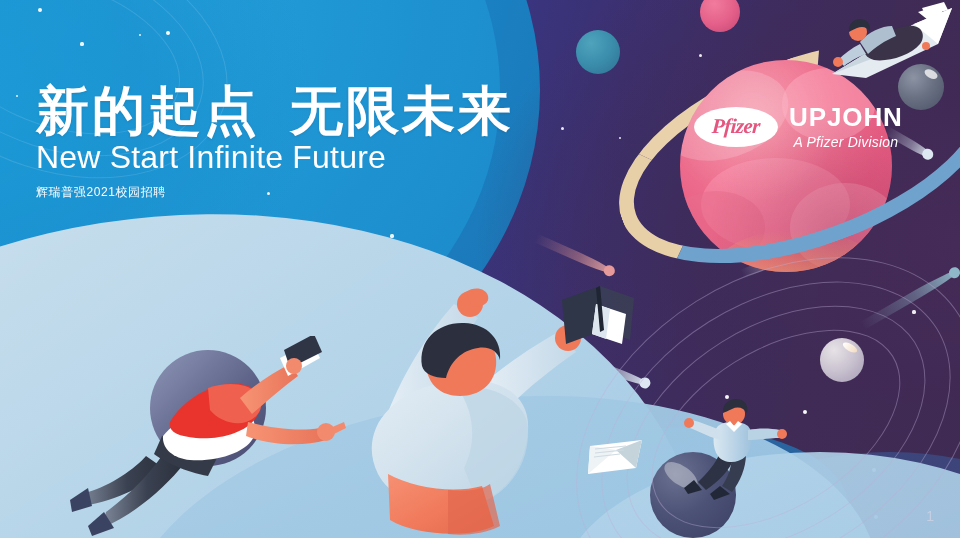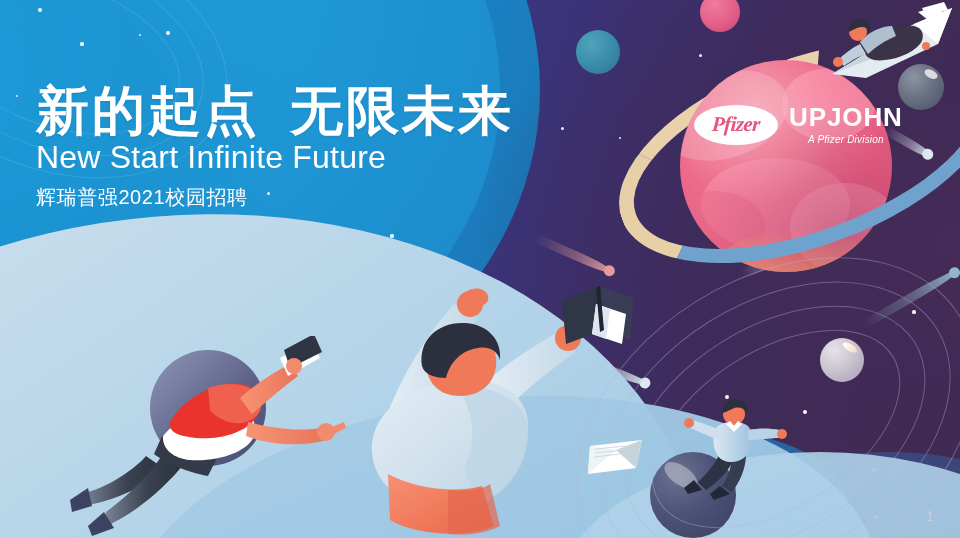--- a/index.html
+++ b/index.html
@@ -231,21 +231,21 @@
     font-style:italic;font-weight:700;
     font-size:21px;letter-spacing:-.6px;
     color:#e4567f;
     transform:skewX(-4deg);
   }
   .upjohn-col{display:flex;flex-direction:column;line-height:1;}
   .upjohn{
     color:#fff;font-weight:700;font-size:26px;letter-spacing:.9px;
   }
   .division{
-    color:#fff;font-style:italic;font-size:10px;letter-spacing:.2px;
+    color:#fff;font-style:italic;font-size:14px;letter-spacing:.2px;
     margin-top:5px;text-align:center;
   }
 
   
   .headline-block{position:absolute;left:36px;top:84px;z-index:8;}
   .h-cn{
     color:#fff;font-weight:700;
     font-size:53px;line-height:1.02;
     letter-spacing:3px;
     font-family:"Liberation Serif","DejaVu Serif",serif;
@@ -254,21 +254,21 @@
   }
   .h-cn .gap{display:inline-block;width:30px;}
   .h-en{
     color:#fff;font-weight:400;
     font-size:32px;line-height:1.1;
     letter-spacing:.2px;
     margin-top:2px;
   }
   .h-sub{
     color:#fff;font-weight:400;
-    font-size:20px;letter-spacing:.6px;
+    font-size:12px;letter-spacing:.6px;
     margin-top:9px;
   }
 
   
   .page-num{
     position:absolute;right:26px;bottom:14px;
     color:rgba(225,218,235,.55);font-size:14px;
     z-index:9;
   }
 

